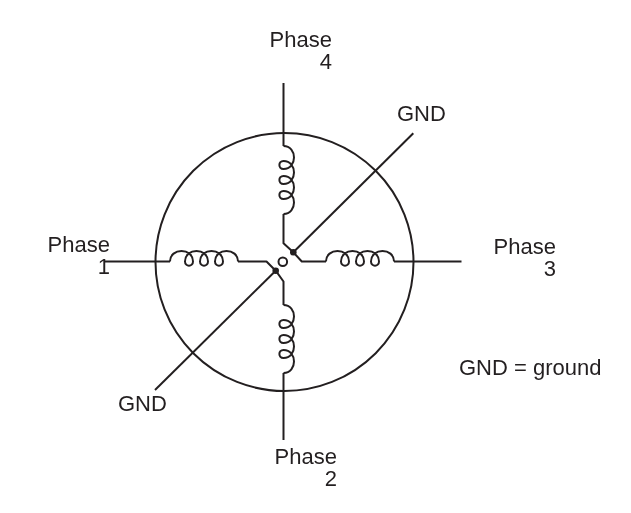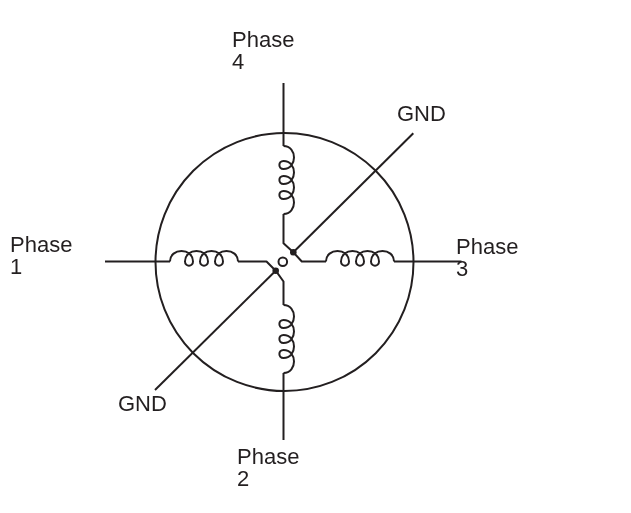--- a/index.html
+++ b/index.html
@@ -30,21 +30,21 @@
   }
   .dot{fill:var(--ink);stroke:none;}
   .ring{fill:var(--background);stroke:var(--ink);stroke-width:2;}
   .label{
     position:absolute;
     font-size:22px;
     line-height:22px;
     color:var(--ink);
     white-space:nowrap;
   }
-  .label.centered{width:100px;text-align:left;}
+  .label.centered{width:100px;text-align:right;}
 </style>
 </head>
 <body>
 
 <div class="stage">
 
   <svg width="631" height="513" viewBox="0 0 631 513">
     <defs>
       <path id="coil" d="M 0,0 C 0,-14 23,-14 23,0 C 23,5.5 15,5.5 15,0
                C 15,-14 38,-14 38,0 C 38,5.5 30,5.5 30,0
@@ -92,14 +92,15 @@
 
   <div class="label centered" style="left:237px;top:446px;">
     <div>Phase</div>
     <div>2</div>
   </div>
 
   <div class="label" style="left:397px;top:103px;">GND</div>
 
   <div class="label" style="left:118px;top:393px;">GND</div>
 
+  <div class="label" style="left:459px;top:357px;">GND = ground</div>
 
 </div>
 
 </body></html>

